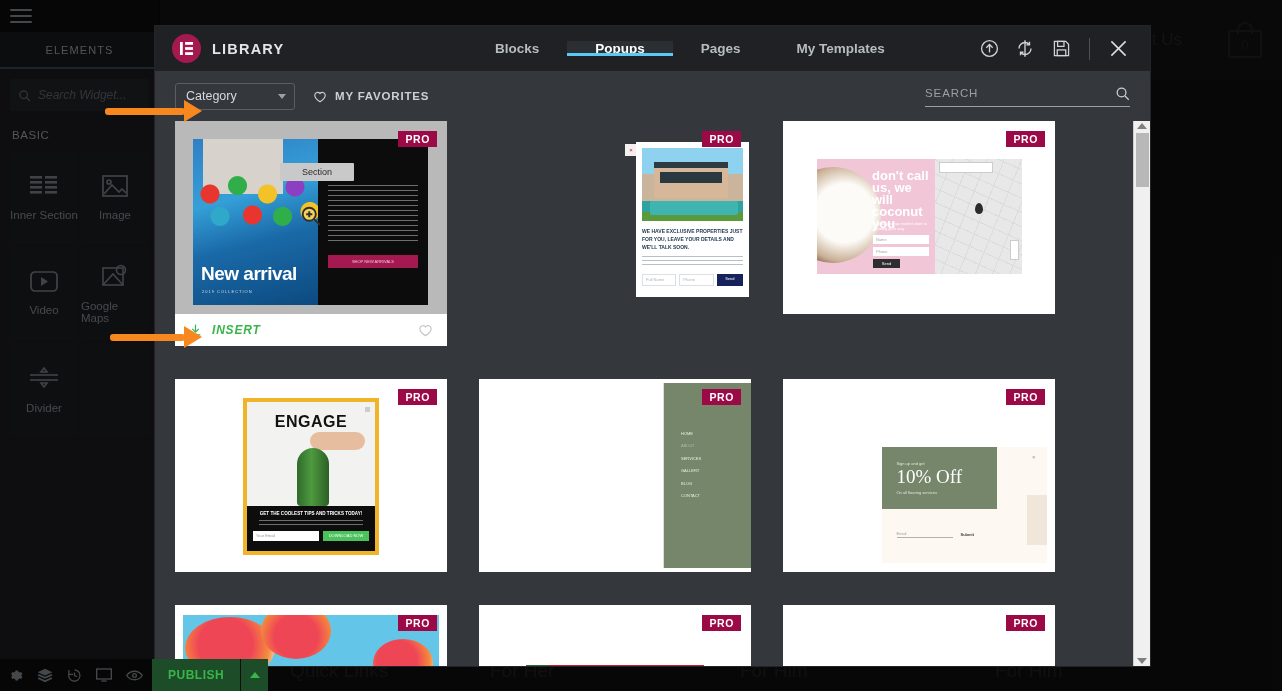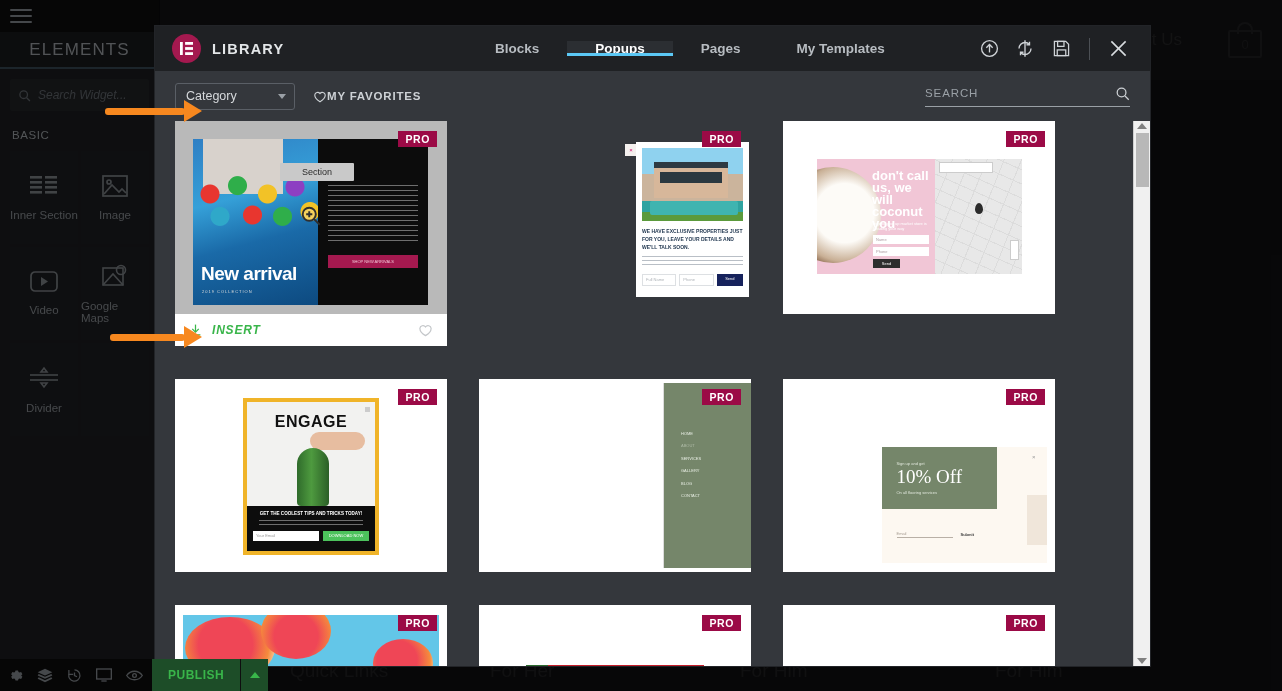--- a/index.html
+++ b/index.html
@@ -24,21 +24,21 @@
     display: flex; align-items: center; padding-left: 10px;
   }
   .burger { width: 22px; height: 14px; display: flex; flex-direction: column; justify-content: space-between; }
   .burger i { display: block; height: 2px; background: #9aa0a6; border-radius: 1px; }
   .panel-tabs {
     height: 37px; background: #1c1e21;
     display: flex; align-items: center; justify-content: center;
     border-bottom: 2px solid #3f5360; position: relative;
   }
   .panel-tabs .tab-elements {
-    color: #b4b9be; font-size: 17px; letter-spacing: 1.1px;
+    color: #b4b9be; font-size: 11px; letter-spacing: 1.1px;
   }
   .panel-body { padding: 10px; }
   .widget-search {
     height: 32px; background: #26282c; border-radius: 2px;
     display: flex; align-items: center; padding: 0 8px; gap: 7px;
   }
   .widget-search .ph { color: #6f757b; font-size: 12px; font-style: italic; }
   .sec-title { color: #b6bbc0; font-size: 11.5px; letter-spacing: .6px; margin: 18px 0 10px 2px; }
   .widget-grid { display: grid; grid-template-columns: 1fr 1fr; gap: 3px; }
   .widget-cell {
@@ -130,21 +130,21 @@
     height: 50px; display: flex; align-items: center;
     padding: 0 20px; gap: 18px; background: #34373c;
   }
   .cat-select {
     width: 120px; height: 27px; border: 1px solid #5a5f66; border-radius: 3px;
     display: flex; align-items: center; justify-content: space-between;
     padding: 0 8px 0 10px; color: #d6d9dc; font-size: 12.5px;
   }
   .caret { width: 0; height: 0; border-left: 4.5px solid transparent; border-right: 4.5px solid transparent; border-top: 5px solid #9aa0a6; }
   .fav {
-    display: flex; align-items: center; 
+    display: flex; align-items: center; gap: 8px;
     color: #cdd1d5; font-size: 11.5px; letter-spacing: .8px; font-weight: bold;
   }
   .search-wrap { margin-left: auto; width: 205px; position: relative; }
   .search-line {
     display: flex; align-items: center; justify-content: space-between;
     border-bottom: 1px solid #9aa0a6; padding-bottom: 5px;
   }
   .search-ph { color: #9aa0a6; font-size: 11.5px; letter-spacing: .9px; }
 
   

